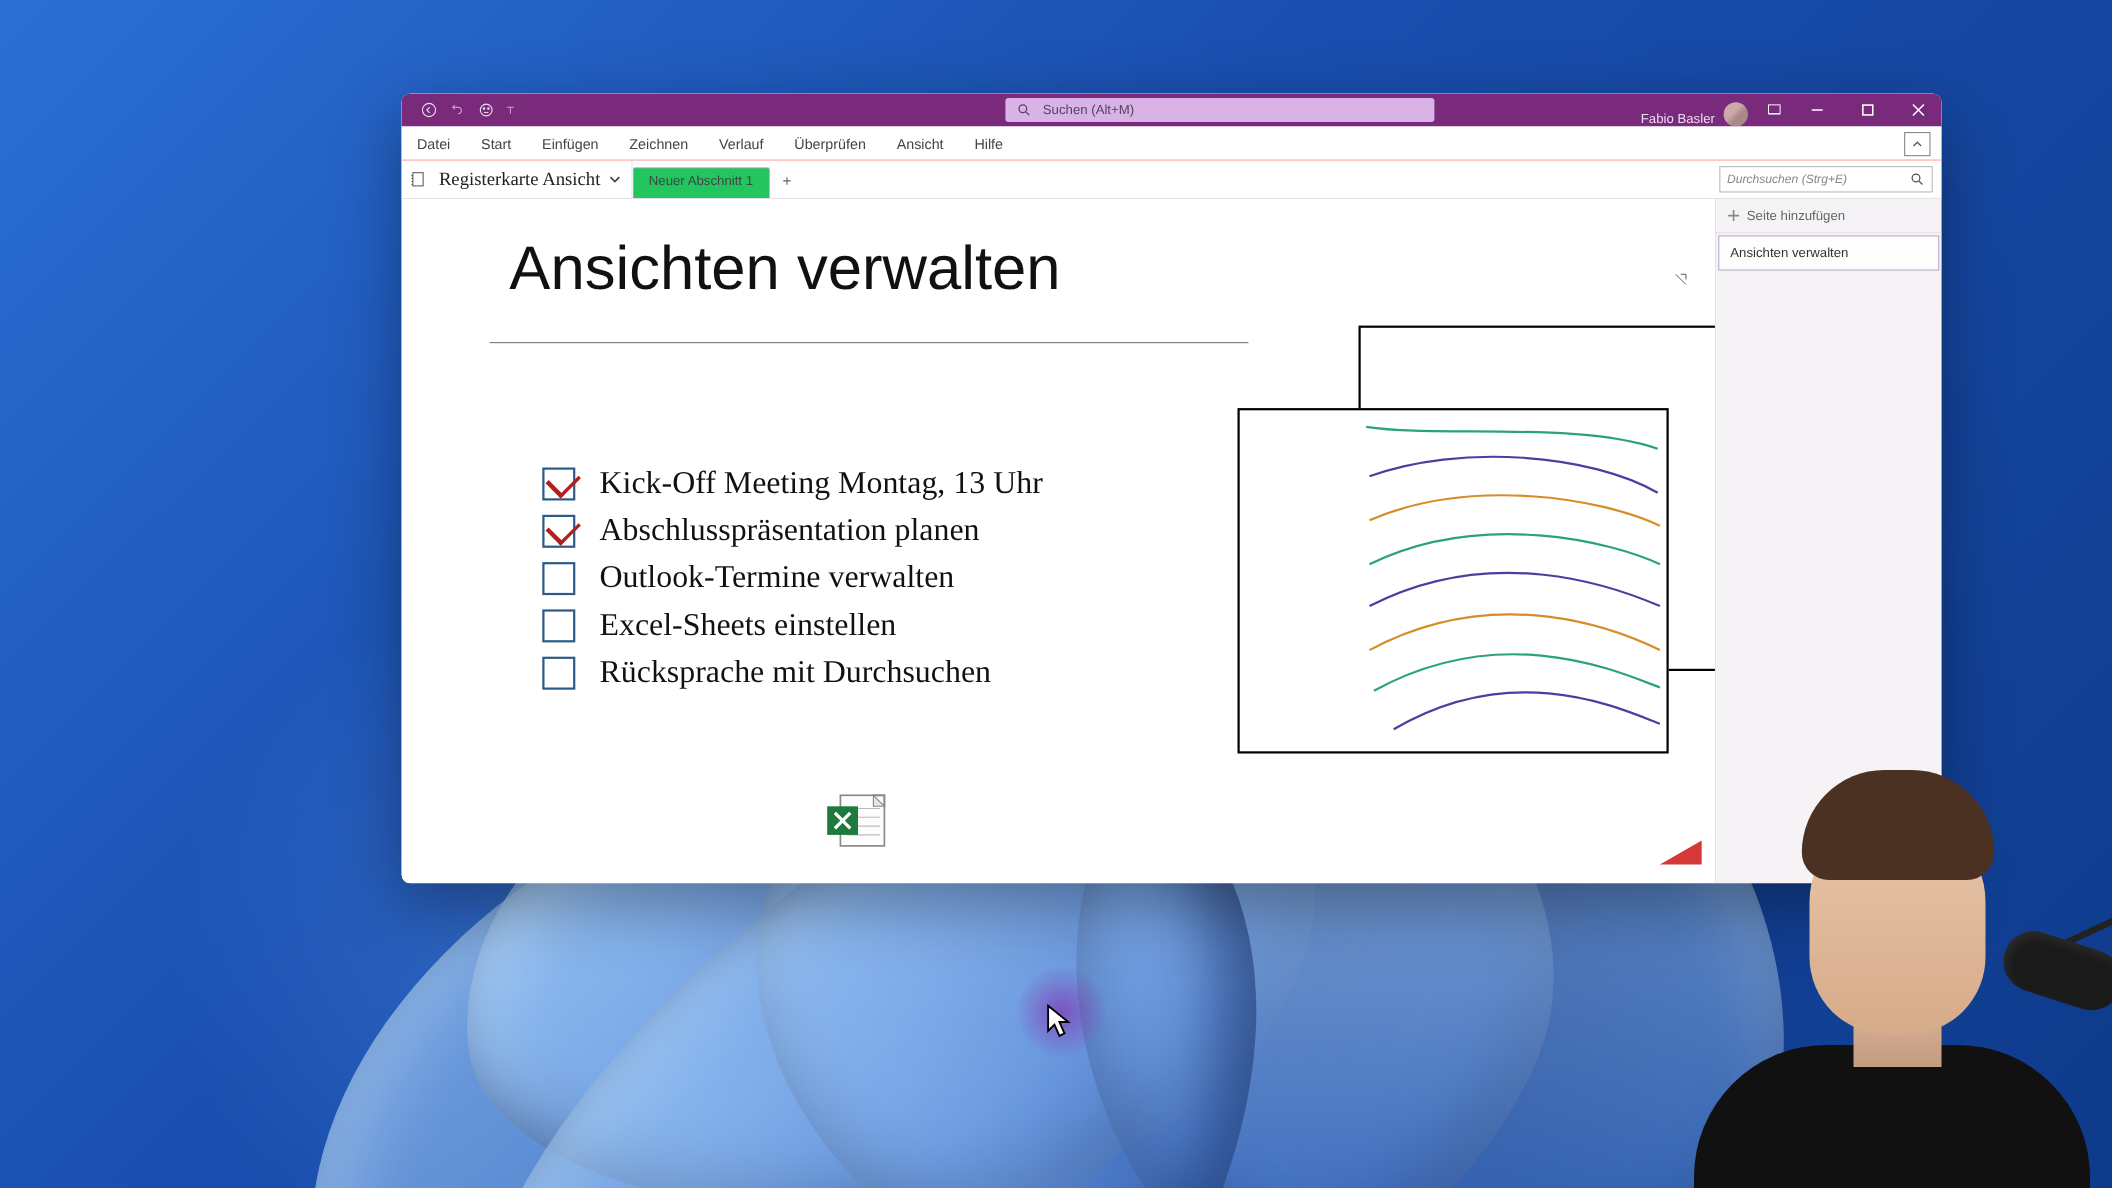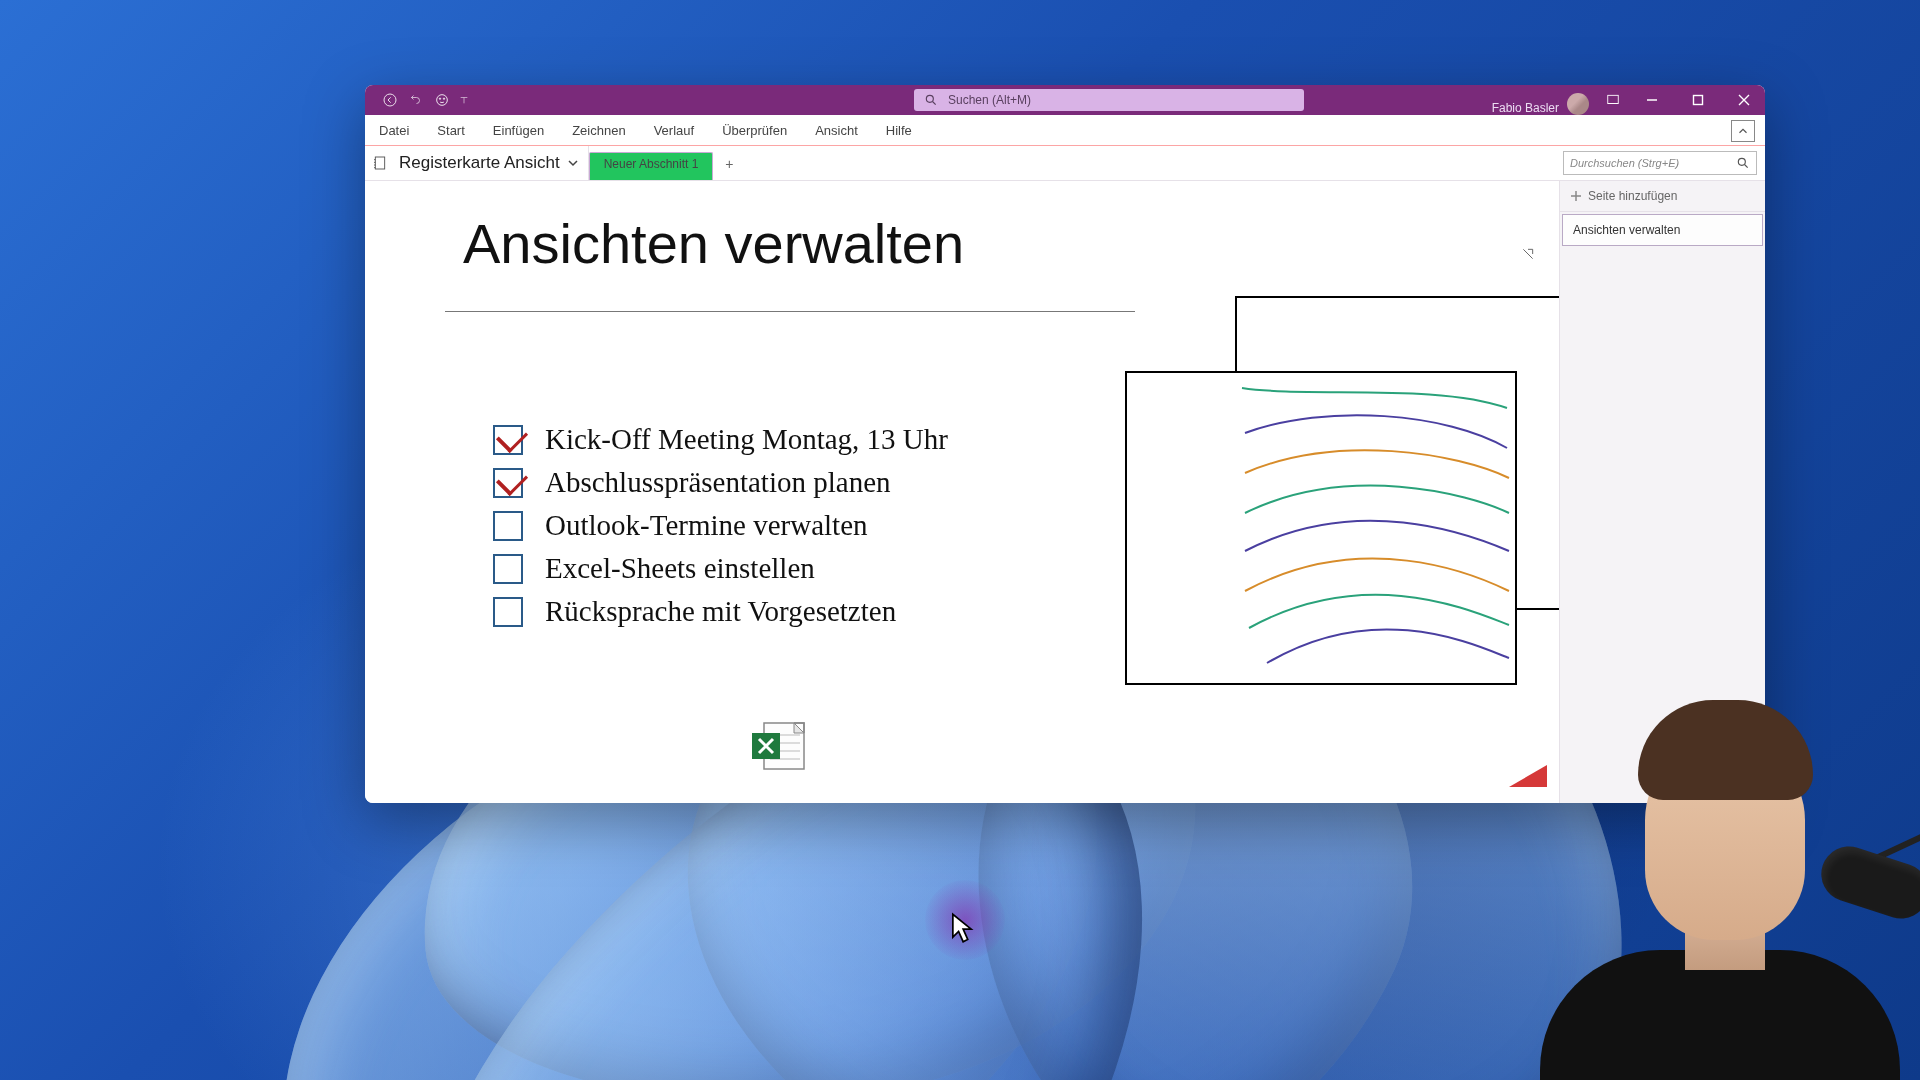--- a/index.html
+++ b/index.html
@@ -166,20 +166,21 @@
   }
   .nb-icon svg { width:16px; height:16px; stroke:#555; fill:none; stroke-width:1.4; }
   .notebook {
     display: flex;
     align-items: center;
     gap: 8px;
     padding: 0 10px 0 4px;
     font-size: 17px;
     color: #222;
     border-right: 1px solid #e6e1e8;
+    font-family: Liberation Serif, serif;
   }
   .notebook svg { width:10px; height:10px; stroke:#444; fill:#444; }
   .section-tab {
     background: #22c55e;
     border: 1px solid #c9a9d5;
     border-bottom: none;
     margin-top: 6px;
     padding: 4px 14px 0 14px;
     font-size: 12px;
     color: #444;
@@ -558,21 +559,21 @@
         <div class="check-row">
           <div class="checkbox"></div>
           <span>Outlook-Termine verwalten</span>
         </div>
         <div class="check-row">
           <div class="checkbox"></div>
           <span>Excel-Sheets einstellen</span>
         </div>
         <div class="check-row">
           <div class="checkbox"></div>
-          <span>Rücksprache mit Vorgesetzten</span>
+          <span>Rücksprache mit Durchsuchen</span>
         </div>
       </div>
 
       <div class="drawing-outer"></div>
       <div class="drawing-inner">
         <svg viewBox="0 0 388 310">
           <path d="M115 15 C 180 25, 310 10, 380 35" stroke="#2aa27a" stroke-width="2" fill="none"></path>
           <path d="M118 60 C 200 30, 320 40, 380 75" stroke="#4a3fa0" stroke-width="2" fill="none"></path>
           <path d="M118 100 C 210 60, 330 80, 382 105" stroke="#d78c2a" stroke-width="2" fill="none"></path>
           <path d="M118 140 C 220 90, 340 120, 382 140" stroke="#2aa27a" stroke-width="2" fill="none"></path>

